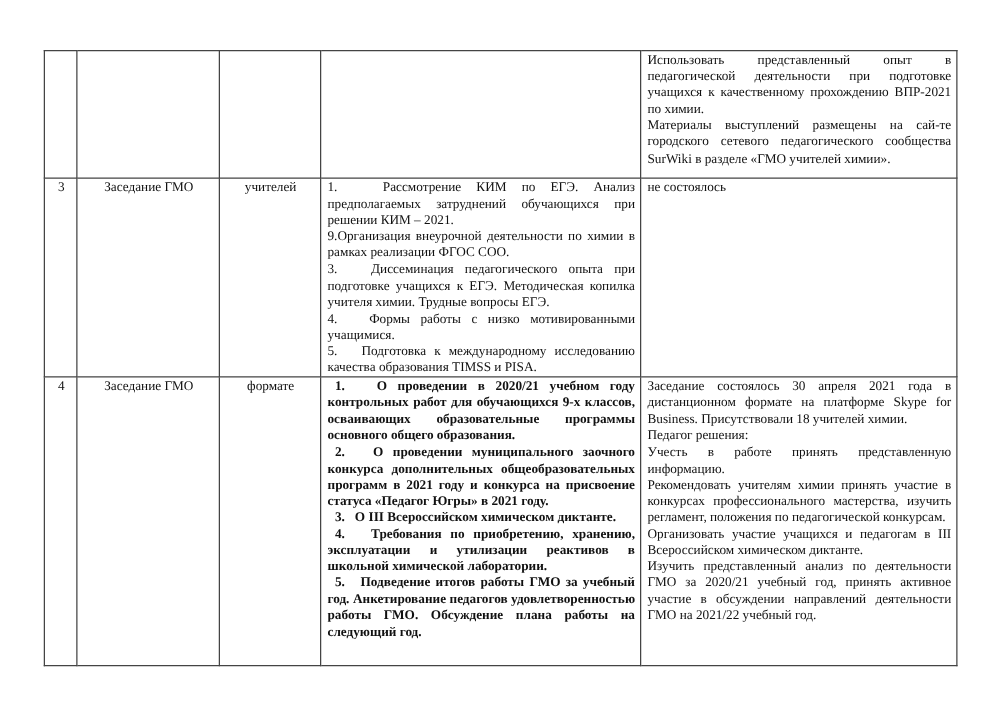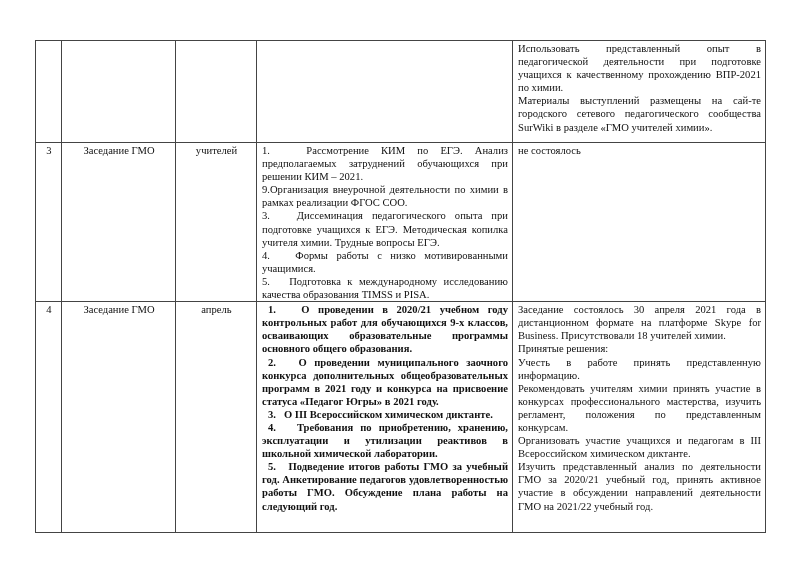--- a/index.html
+++ b/index.html
@@ -97,32 +97,32 @@
           <span class="item">5.&nbsp;&nbsp;&nbsp;Подготовка к международному исследованию качества образования TIMSS и PISA.</span>
         </td>
         <td class="result">
           <span class="para">не состоялось</span>
         </td>
       </tr>
 
       <tr class="r4">
         <td class="num">4</td>
         <td class="event">Заседание ГМО</td>
-        <td class="month">апрель</td>
+        <td class="month">формате</td>
         <td class="agenda">
           <span class="item indent">1.&nbsp;&nbsp;&nbsp;О проведении в 2020/21 учебном году контрольных работ для обучающихся 9-х классов, осваивающих образовательные программы основного общего образования.</span>
           <span class="item indent">2.&nbsp;&nbsp;&nbsp;О проведении муниципального заочного конкурса дополнительных общеобразовательных программ в 2021 году и конкурса на присвоение статуса «Педагог Югры» в 2021 году.</span>
           <span class="item indent">3.&nbsp;&nbsp;&nbsp;О III Всероссийском химическом диктанте.</span>
           <span class="item indent">4.&nbsp;&nbsp;&nbsp;Требования по приобретению, хранению, эксплуатации и утилизации реактивов в школьной химической лаборатории.</span>
           <span class="item indent">5.&nbsp;&nbsp;&nbsp;Подведение итогов работы ГМО за учебный год. Анкетирование педагогов удовлетворенностью работы ГМО. Обсуждение плана работы на следующий год.</span>
         </td>
         <td class="result">
           <span class="para">Заседание состоялось 30 апреля 2021 года в дистанционном формате на платформе Skype for Business. Присутствовали 18 учителей химии.</span>
-          <span class="para">Принятые решения:</span>
+          <span class="para">Педагог решения:</span>
           <span class="para">Учесть в работе принять представленную информацию.</span>
-          <span class="para">Рекомендовать учителям химии принять участие в конкурсах профессионального мастерства, изучить регламент, положения по представленным конкурсам.</span>
+          <span class="para">Рекомендовать учителям химии принять участие в конкурсах профессионального мастерства, изучить регламент, положения по педагогической конкурсам.</span>
           <span class="para">Организовать участие учащихся и педагогам в III Всероссийском химическом диктанте.</span>
           <span class="para">Изучить представленный анализ по деятельности ГМО за 2020/21 учебный год, принять активное участие в обсуждении направлений деятельности ГМО на 2021/22 учебный год.</span>
         </td>
       </tr>
     </tbody>
   </table>
 </div>
 
 </body></html>

